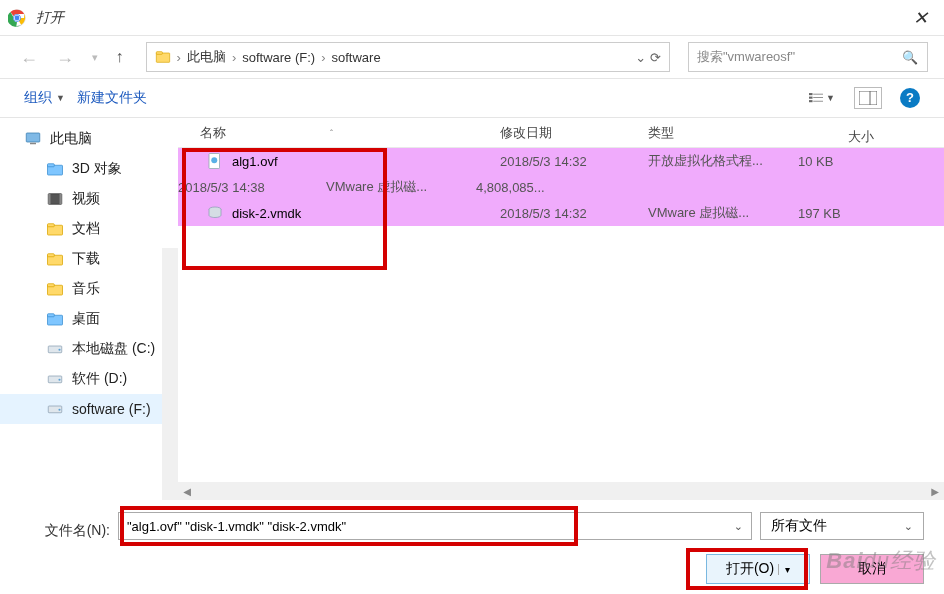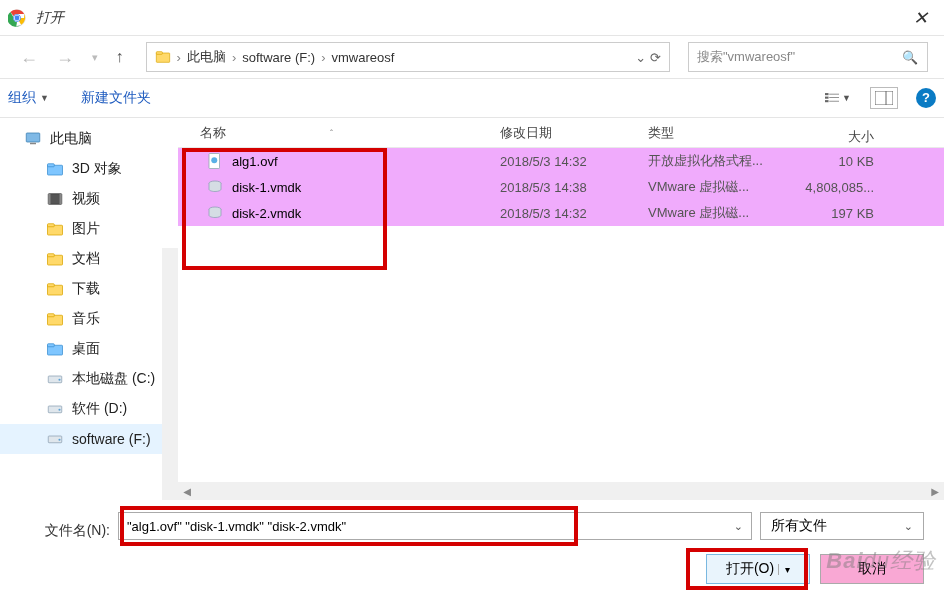--- a/index.html
+++ b/index.html
@@ -10,21 +10,21 @@
     .titlebar .close { font-size: 18px; color: #333; padding: 0 8px; cursor: pointer; }
     .navrow { height: 42px; display: flex; align-items: center; padding: 0 16px; gap: 10px; }
     .nav-arrow { color: #bbb; font-size: 18px; padding: 0 4px; }
     .up-arrow { color: #555; font-size: 16px; padding: 0 4px; }
     .addressbar { flex: 1; height: 30px; border: 1px solid #ccc; display: flex; align-items: center; padding: 0 8px; font-size: 13px; color: #333; gap: 6px; margin: 0 8px; }
     .addressbar .folder-icon { width: 16px; height: 16px; display: inline-block; }
     .addressbar .sep { color: #888; }
     .addressbar .dd { margin-left: auto; display: flex; gap: 4px; color: #666; }
     .searchbox { width: 240px; height: 30px; border: 1px solid #ccc; display: flex; align-items: center; padding: 0 8px; font-size: 13px; color: #888; }
     .searchbox .mag { margin-left: auto; color: #888; }
-    .toolbar { height: 40px; display: flex; align-items: center; padding: 0 8px; border-top: 1px solid #e5e5e5; border-bottom: 1px solid #e5e5e5; gap: 32px; }
+    .toolbar { height: 40px; display: flex; align-items: center; padding: 0 24px; border-top: 1px solid #e5e5e5; border-bottom: 1px solid #e5e5e5; gap: 12px; }
     .toolbar .btn { font-size: 14px; color: #1e5bbf; display: flex; align-items: center; gap: 4px; }
     .toolbar .btn .dd { font-size: 9px; color: #555; }
     .toolbar .right { margin-left: auto; display: flex; align-items: center; gap: 18px; }
     .toolbar .icon-btn { width: 28px; height: 22px; display: flex; align-items: center; justify-content: center; border: 1px solid transparent; }
     .toolbar .icon-btn.boxed { border: 1px solid #bbb; }
     .help-icon { width: 20px; height: 20px; border-radius: 50%; background: #0a7bc4; color: #fff; text-align: center; line-height: 20px; font-size: 13px; font-weight: bold; }
     .main { display: flex; height: 382px; }
     .tree { width: 178px; overflow: hidden; font-size: 14px; color: #222; position: relative; }
     .tree-inner { padding: 6px 0; }
     .tree .item { display: flex; align-items: center; height: 30px; padding-left: 24px; gap: 8px; }
@@ -38,21 +38,21 @@
     .col-name .sort { font-size: 9px; color: #888; margin-left: 100px; }
     .col-date { width: 148px; }
     .col-type { width: 150px; }
     .col-size { width: 96px; text-align: right; padding-right: 20px; margin-top: 8px; }
     .files { position: relative; }
     .filerow { display: flex; height: 26px; align-items: center; font-size: 13px; }
     .filerow.sel { background: #f0abfc; }
     .fc-name { width: 322px; padding-left: 28px; display: flex; align-items: center; gap: 8px; }
     .fc-date { width: 148px; color: #555; }
     .fc-type { width: 150px; color: #555; }
-    .fc-size { width: 96px; text-align: right; padding-right: 20px; color: #555; }
+    .fc-size { width: 96px; padding-right: 20px; color: #555; }
     .file-icon { width: 18px; height: 18px; display: inline-block; }
     .redbox1 { position: absolute; border: 4px solid #d40000; left: 4px; top: 30px; width: 205px; height: 122px; pointer-events: none; }
     .hscroll { position: absolute; bottom: 0; left: 0; right: 0; height: 18px; background: #f0f0f0; display: flex; align-items: center; }
     .hscroll .arrow { width: 18px; height: 18px; display: flex; align-items: center; justify-content: center; color: #888; font-size: 10px; }
     .hscroll .arrow.r { margin-left: auto; }
     .bottom { padding: 12px 20px; }
     .fn-row { display: flex; align-items: flex-end; gap: 8px; }
     .fn-label { font-size: 14px; color: #333; width: 90px; text-align: right;}
     .fn-combo { flex: 1; height: 28px; border: 1px solid #aaa; display: flex; align-items: center; padding: 0 8px; font-size: 13px; position: relative; }
     .fn-combo .dd { margin-left: auto; color: #555; font-size: 11px; }
@@ -95,21 +95,21 @@
       <svg viewBox="0 0 24 24" width="16" height="16">
           <rect x="2" y="6" width="20" height="14" rx="1" fill="#ffd96a" stroke="#d9a400"></rect>
           <rect x="2" y="4" width="9" height="4" rx="1" fill="#ffd96a" stroke="#d9a400"></rect>
         </svg>
     </span>
     <span class="sep">›</span>
     <span>此电脑</span>
     <span class="sep">›</span>
     <span>software (F:)</span>
     <span class="sep">›</span>
-    <span>vmwareosf</span>
+    <span>software</span>
     <span class="dd">
       <span>⌄</span>
       <span>⟳</span>
     </span>
   </div>
   <div class="searchbox">
     <span>搜索"vmwareosf"</span>
     <span class="mag">🔍</span>
   </div>
 </div>
@@ -168,27 +168,20 @@
                 <rect x="3" y="5" width="3" height="14" fill="#888"></rect>
                 <rect x="18" y="5" width="3" height="14" fill="#888"></rect>
               </svg></span>
             <span>视频</span>
           </div>
           <div class="item child">
             <span class="ti"><svg viewBox="0 0 24 24" width="18" height="18">
                 <rect x="2" y="7" width="20" height="13" rx="1" fill="#ffd96a" stroke="#d9a400"></rect>
                 <rect x="2" y="5" width="9" height="4" rx="1" fill="#ffd96a" stroke="#d9a400"></rect>
               </svg></span>
-            <span>图片</span>
-          </div>
-          <div class="item child">
-            <span class="ti"><svg viewBox="0 0 24 24" width="18" height="18">
-                <rect x="2" y="7" width="20" height="13" rx="1" fill="#ffd96a" stroke="#d9a400"></rect>
-                <rect x="2" y="5" width="9" height="4" rx="1" fill="#ffd96a" stroke="#d9a400"></rect>
-              </svg></span>
             <span>文档</span>
           </div>
           <div class="item child">
             <span class="ti"><svg viewBox="0 0 24 24" width="18" height="18">
                 <rect x="2" y="7" width="20" height="13" rx="1" fill="#ffd96a" stroke="#d9a400"></rect>
                 <rect x="2" y="5" width="9" height="4" rx="1" fill="#ffd96a" stroke="#d9a400"></rect>
               </svg></span>
             <span>下载</span>
           </div>
           <div class="item child">
@@ -248,27 +241,20 @@
                 <rect x="4" y="2" width="14" height="20" rx="1" fill="#fff" stroke="#8aa"></rect>
                 <circle cx="11" cy="11" r="4" fill="#5ab0e6"></circle>
               </svg></span>
             <span>alg1.ovf</span>
           </div>
           <div class="fc-date">2018/5/3 14:32</div>
           <div class="fc-type">开放虚拟化格式程...</div>
           <div class="fc-size">10 KB</div>
         </div>
         <div class="filerow sel">
-          <div class="fc-name">
-            <span class="file-icon"><svg viewBox="0 0 24 24" width="18" height="18">
-                <ellipse cx="12" cy="7" rx="8" ry="3" fill="#d5dde4" stroke="#8ca0b3"></ellipse>
-                <path d="M4 7v8c0 1.7 3.6 3 8 3s8-1.3 8-3V7" fill="#d5dde4" stroke="#8ca0b3"></path>
-              </svg></span>
-            <span>disk-1.vmdk</span>
-          </div>
           <div class="fc-date">2018/5/3 14:38</div>
           <div class="fc-type">VMware 虚拟磁...</div>
           <div class="fc-size">4,808,085...</div>
         </div>
         <div class="filerow sel">
           <div class="fc-name">
             <span class="file-icon"><svg viewBox="0 0 24 24" width="18" height="18">
                 <ellipse cx="12" cy="7" rx="8" ry="3" fill="#d5dde4" stroke="#8ca0b3"></ellipse>
                 <path d="M4 7v8c0 1.7 3.6 3 8 3s8-1.3 8-3V7" fill="#d5dde4" stroke="#8ca0b3"></path>
               </svg></span>

